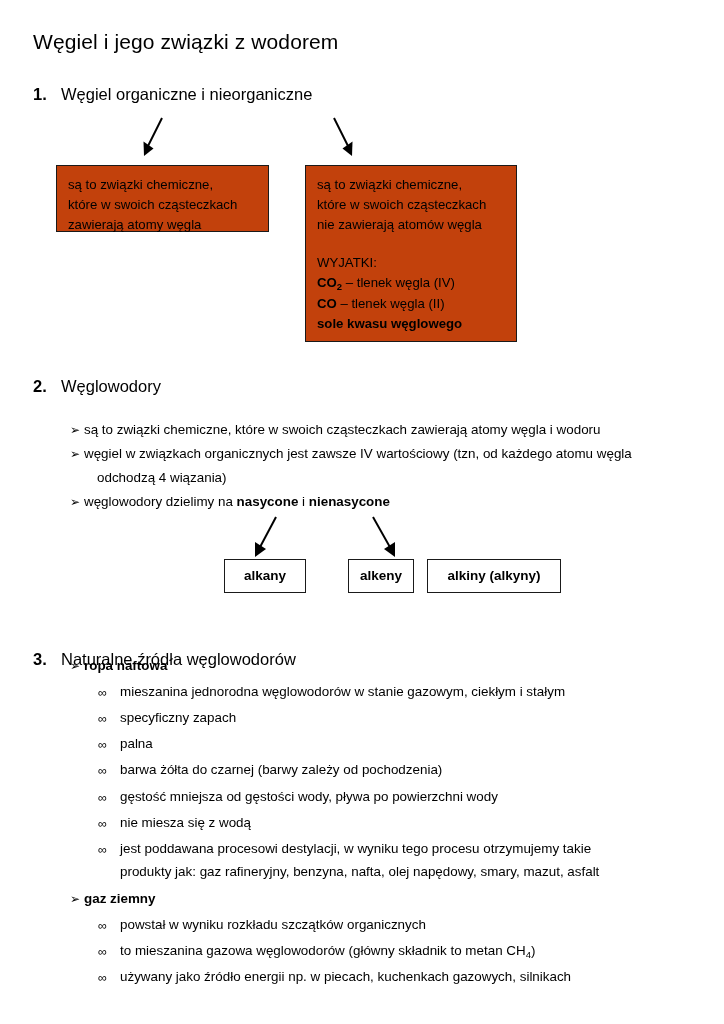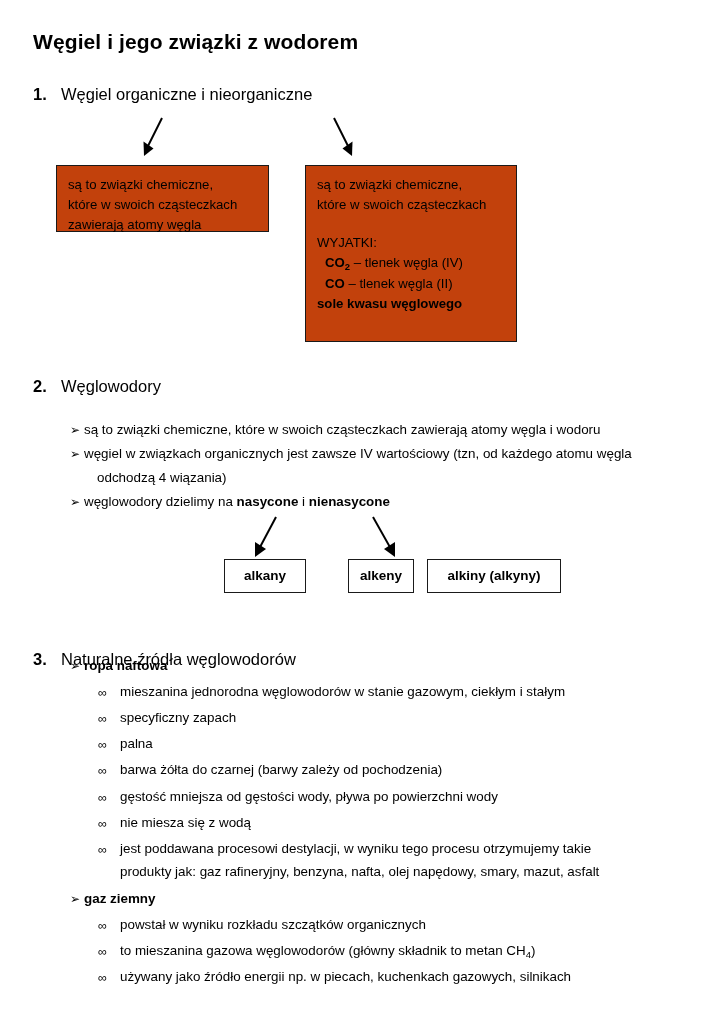--- a/index.html
+++ b/index.html
@@ -20,21 +20,21 @@
     width: 724px;
     height: 1024px;
   }
 
   
   .doc-title {
     position: absolute;
     left: 33px;
     top: 30px;
     font-size: 21px;
-    font-weight: 700;
+    font-weight: 400;
     letter-spacing: 0.1px;
     white-space: nowrap;
   }
 
   
   .section-heading {
     position: absolute;
     font-size: 16.5px;
     font-weight: 400;
     white-space: nowrap;
@@ -66,21 +66,21 @@
   }
   #box-inorganic {
     left: 305px;
     top: 165px;
     width: 212px;
     height: 177px;
     padding: 9px 0 0 11px;
   }
   .box p { margin: 0; }
   .box .spacer { height: 18px; }
-  .formula { font-weight: 700; margin-left: 8px; }
+  .formula { font-weight: 700; }
   .formula sub {
     font-size: 9.5px;
     vertical-align: baseline;
     position: relative;
     top: 3px;
   }
   .bold-line { font-weight: 700; }
 
   
   .term-box {
@@ -167,20 +167,21 @@
 
   <div class="box" id="box-organic">
     <p>są to związki chemiczne,</p>
     <p>które w swoich cząsteczkach</p>
     <p>zawierają atomy węgla</p>
   </div>
 
   <div class="box" id="box-inorganic">
     <p>są to związki chemiczne,</p>
     <p>które w swoich cząsteczkach</p>
+    <p>nie zawierają atomów węgla</p>
     <div class="spacer"></div>
     <p>WYJATKI:</p>
 
     <p><span class="formula">CO<sub>2</sub></span><span> – tlenek węgla (IV)</span></p>
 
     <p><span class="formula">CO</span><span> – tlenek węgla (II)</span></p>
 
 
     <p class="bold-line">sole kwasu węglowego</p>
   </div>

